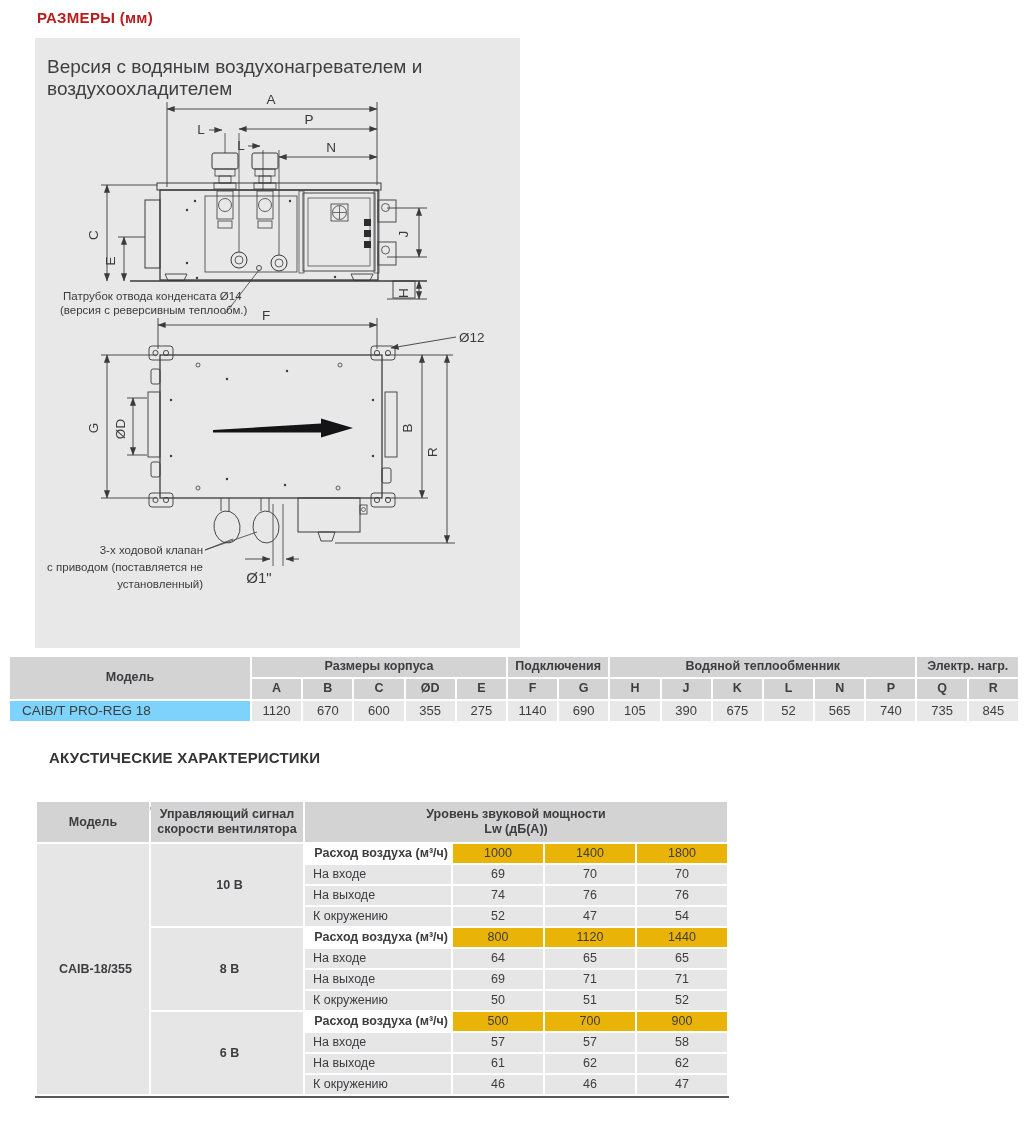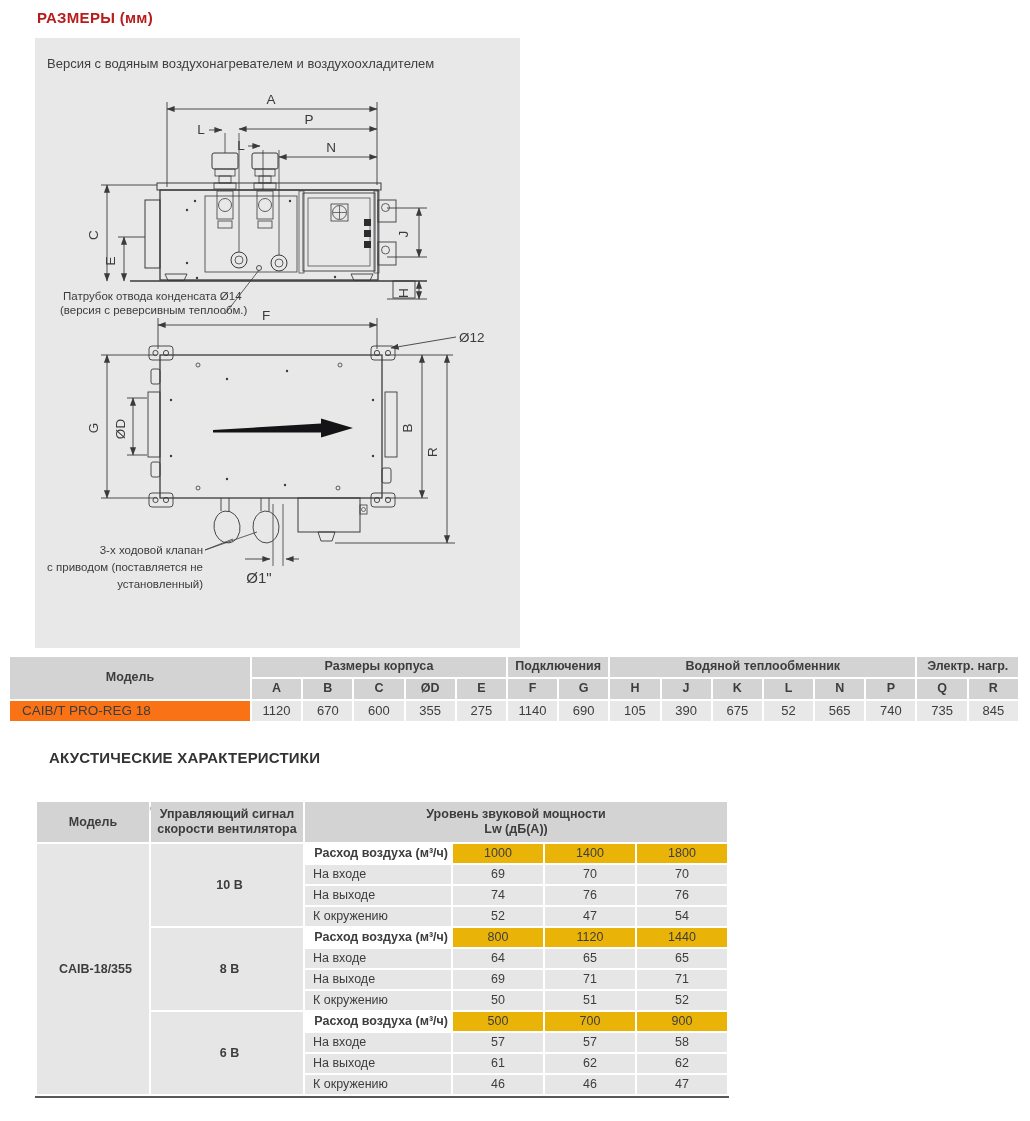--- a/index.html
+++ b/index.html
@@ -11,36 +11,36 @@
   .page{position:relative;width:1030px;height:1121px;}
   .h-title{
     position:absolute;left:37px;top:9px;margin:0;
     font-size:15px;font-weight:700;color:#b91c1c;letter-spacing:.3px;
   }
   .panel{
     position:absolute;left:35px;top:38px;width:485px;height:610px;
     background:#e8e8e8;
   }
   .panel .caption{
-    position:absolute;left:12px;top:18px;font-size:13px;color:#3f3f41;
+    position:absolute;left:12px;top:18px;font-size:19px;color:#3f3f41;
   }
   svg.drawing{position:absolute;left:0;top:0;width:485px;height:610px;}
   svg .ann{font-size:11.5px;fill:#3d3d3f;}
   svg text{font-family:"Liberation Sans", sans-serif;fill:#3b3b3d;}
 
   table{border-collapse:separate;border-spacing:2px;}
   td{vertical-align:middle;}
 
   
   .dims{position:absolute;left:8px;top:655px;width:1012px;table-layout:fixed;font-size:12.5px;}
   .dims td{height:20px;padding:0 2px;text-align:center;line-height:1.1;}
   .dims .hdr{background:#d3d3d4;font-weight:700;}
   .dims .sub{background:#d3d3d4;font-weight:700;}
   .dims .val{background:#e8e8e9;font-size:13px;}
-  .dims .model-cell{background:#f97316;text-align:left;padding-left:12px;font-size:13.5px;}
+  .dims .model-cell{background:#7dd3fc;text-align:left;padding-left:12px;font-size:13.5px;}
 
   
   .h-ac{
     position:absolute;left:37px;top:737px;margin:12px;
     font-size:15px;font-weight:700;color:#333335;letter-spacing:.2px;
   }
   .ac-sub{position:absolute;left:37px;top:800px;margin:0;font-size:13px;color:#3f3f41;}
   .ac-wrap{position:absolute;left:35px;top:800px;width:694px;border-bottom:2px solid #58585b;}
   .ac{width:694px;table-layout:fixed;font-size:12.5px;}
   .ac td{height:19px;padding:0 3px;line-height:1.2;}

